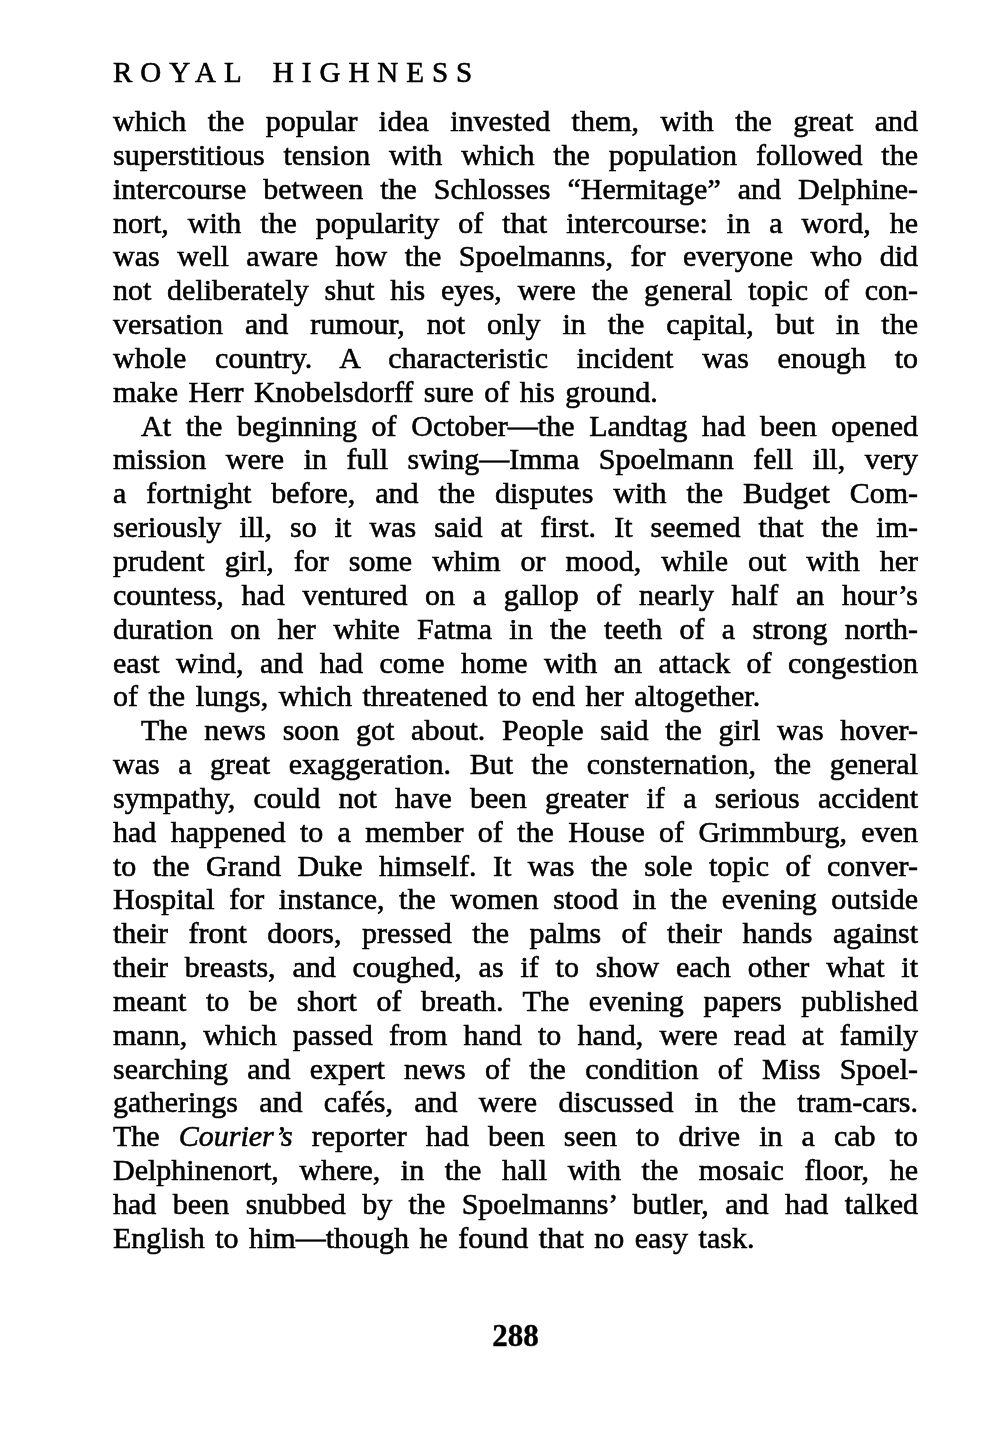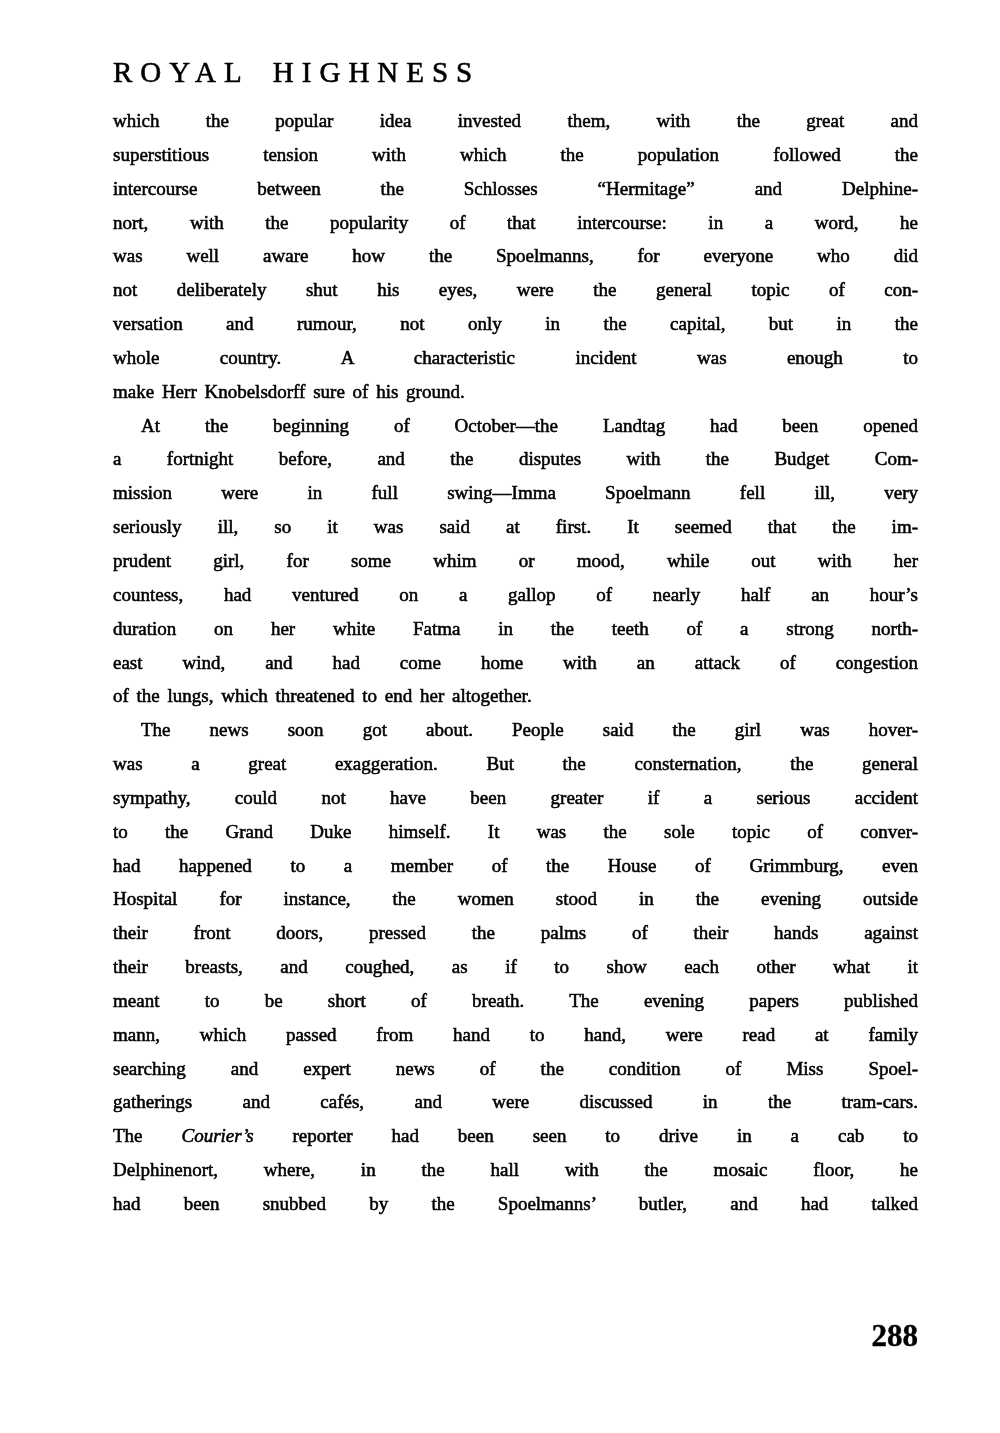--- a/index.html
+++ b/index.html
@@ -24,21 +24,21 @@
     letter-spacing: 8px;
     word-spacing: 9px;
     font-weight: normal;
     -webkit-text-stroke: 0.6px #000;
     white-space: nowrap;
   }
   .body-text {
     position: absolute;
     left: 113px; top: 104px;
     width: 805px;
-    font-size: 19px;
+    font-size: 30px;
     -webkit-text-stroke: 0.55px #000;
   }
   .line {
     display: block;
     height: 33.85px;
     line-height: 33.85px;
     text-align: justify;
     text-align-last: justify;
     word-spacing: 2px;
     white-space: normal;
@@ -48,21 +48,21 @@
     text-align: left;
     text-align-last: left;
     word-spacing: 3px;
   }
   .line.indent { text-indent: 28px; }
   .line em { font-style: italic; }
   .folio {
     position: absolute;
     left: 113px; top: 1320px;
     width: 805px;
-    text-align: right;
+    text-align: center;
     font-size: 31px;
     line-height: 1;
     font-weight: bold;
     -webkit-text-stroke: 0.4px #000;
   }
 </style>
 </head>
 <body>
 
 <div class="page">
@@ -72,39 +72,40 @@
       <div class="line">which the popular idea invested them, with the great and</div>
       <div class="line">superstitious tension with which the population followed the</div>
       <div class="line">intercourse between the Schlosses “Hermitage” and Delphine-</div>
       <div class="line">nort, with the popularity of that intercourse: in a word, he</div>
       <div class="line">was well aware how the Spoelmanns, for everyone who did</div>
       <div class="line">not deliberately shut his eyes, were the general topic of con-</div>
       <div class="line">versation and rumour, not only in the capital, but in the</div>
       <div class="line">whole country.  A characteristic incident was enough to</div>
       <div class="line para-end">make Herr Knobelsdorff sure of his ground.</div>
       <div class="line indent">At the beginning of October—the Landtag had been opened</div>
+      <div class="line">mission were in full swing—Imma Spoelmann fell ill, very</div>
       <div class="line">a fortnight before, and the disputes with the Budget Com-</div>
-      <div class="line">mission were in full swing—Imma Spoelmann fell ill, very</div>
       <div class="line">seriously ill, so it was said at first.  It seemed that the im-</div>
       <div class="line">prudent girl, for some whim or mood, while out with her</div>
       <div class="line">countess, had ventured on a gallop of nearly half an hour’s</div>
       <div class="line">duration on her white Fatma in the teeth of a strong north-</div>
       <div class="line">east wind, and had come home with an attack of congestion</div>
       <div class="line para-end">of the lungs, which threatened to end her altogether.</div>
       <div class="line indent">The news soon got about.  People said the girl was hover-</div>
       <div class="line">was a great exaggeration.  But the consternation, the general</div>
       <div class="line">sympathy, could not have been greater if a serious accident</div>
+      <div class="line">had happened to a member of the House of Grimmburg, even</div>
       <div class="line">to the Grand Duke himself.  It was the sole topic of conver-</div>
-      <div class="line">had happened to a member of the House of Grimmburg, even</div>
       <div class="line">Hospital for instance, the women stood in the evening outside</div>
       <div class="line">their front doors, pressed the palms of their hands against</div>
       <div class="line">their breasts, and coughed, as if to show each other what it</div>
       <div class="line">meant to be short of breath.  The evening papers published</div>
       <div class="line">mann, which passed from hand to hand, were read at family</div>
       <div class="line">searching and expert news of the condition of Miss Spoel-</div>
       <div class="line">gatherings and cafés, and were discussed in the tram-cars.</div>
       <div class="line">The <em>Courier’s</em> reporter had been seen to drive in a cab to</div>
       <div class="line">Delphinenort, where, in the hall with the mosaic floor, he</div>
       <div class="line">had been snubbed by the Spoelmanns’ butler, and had talked</div>
+      <div class="line para-end">English to him—though he found that no easy task.</div>
     </div>
 
   <div class="folio">288</div>
 </div>
 
 </body></html>

